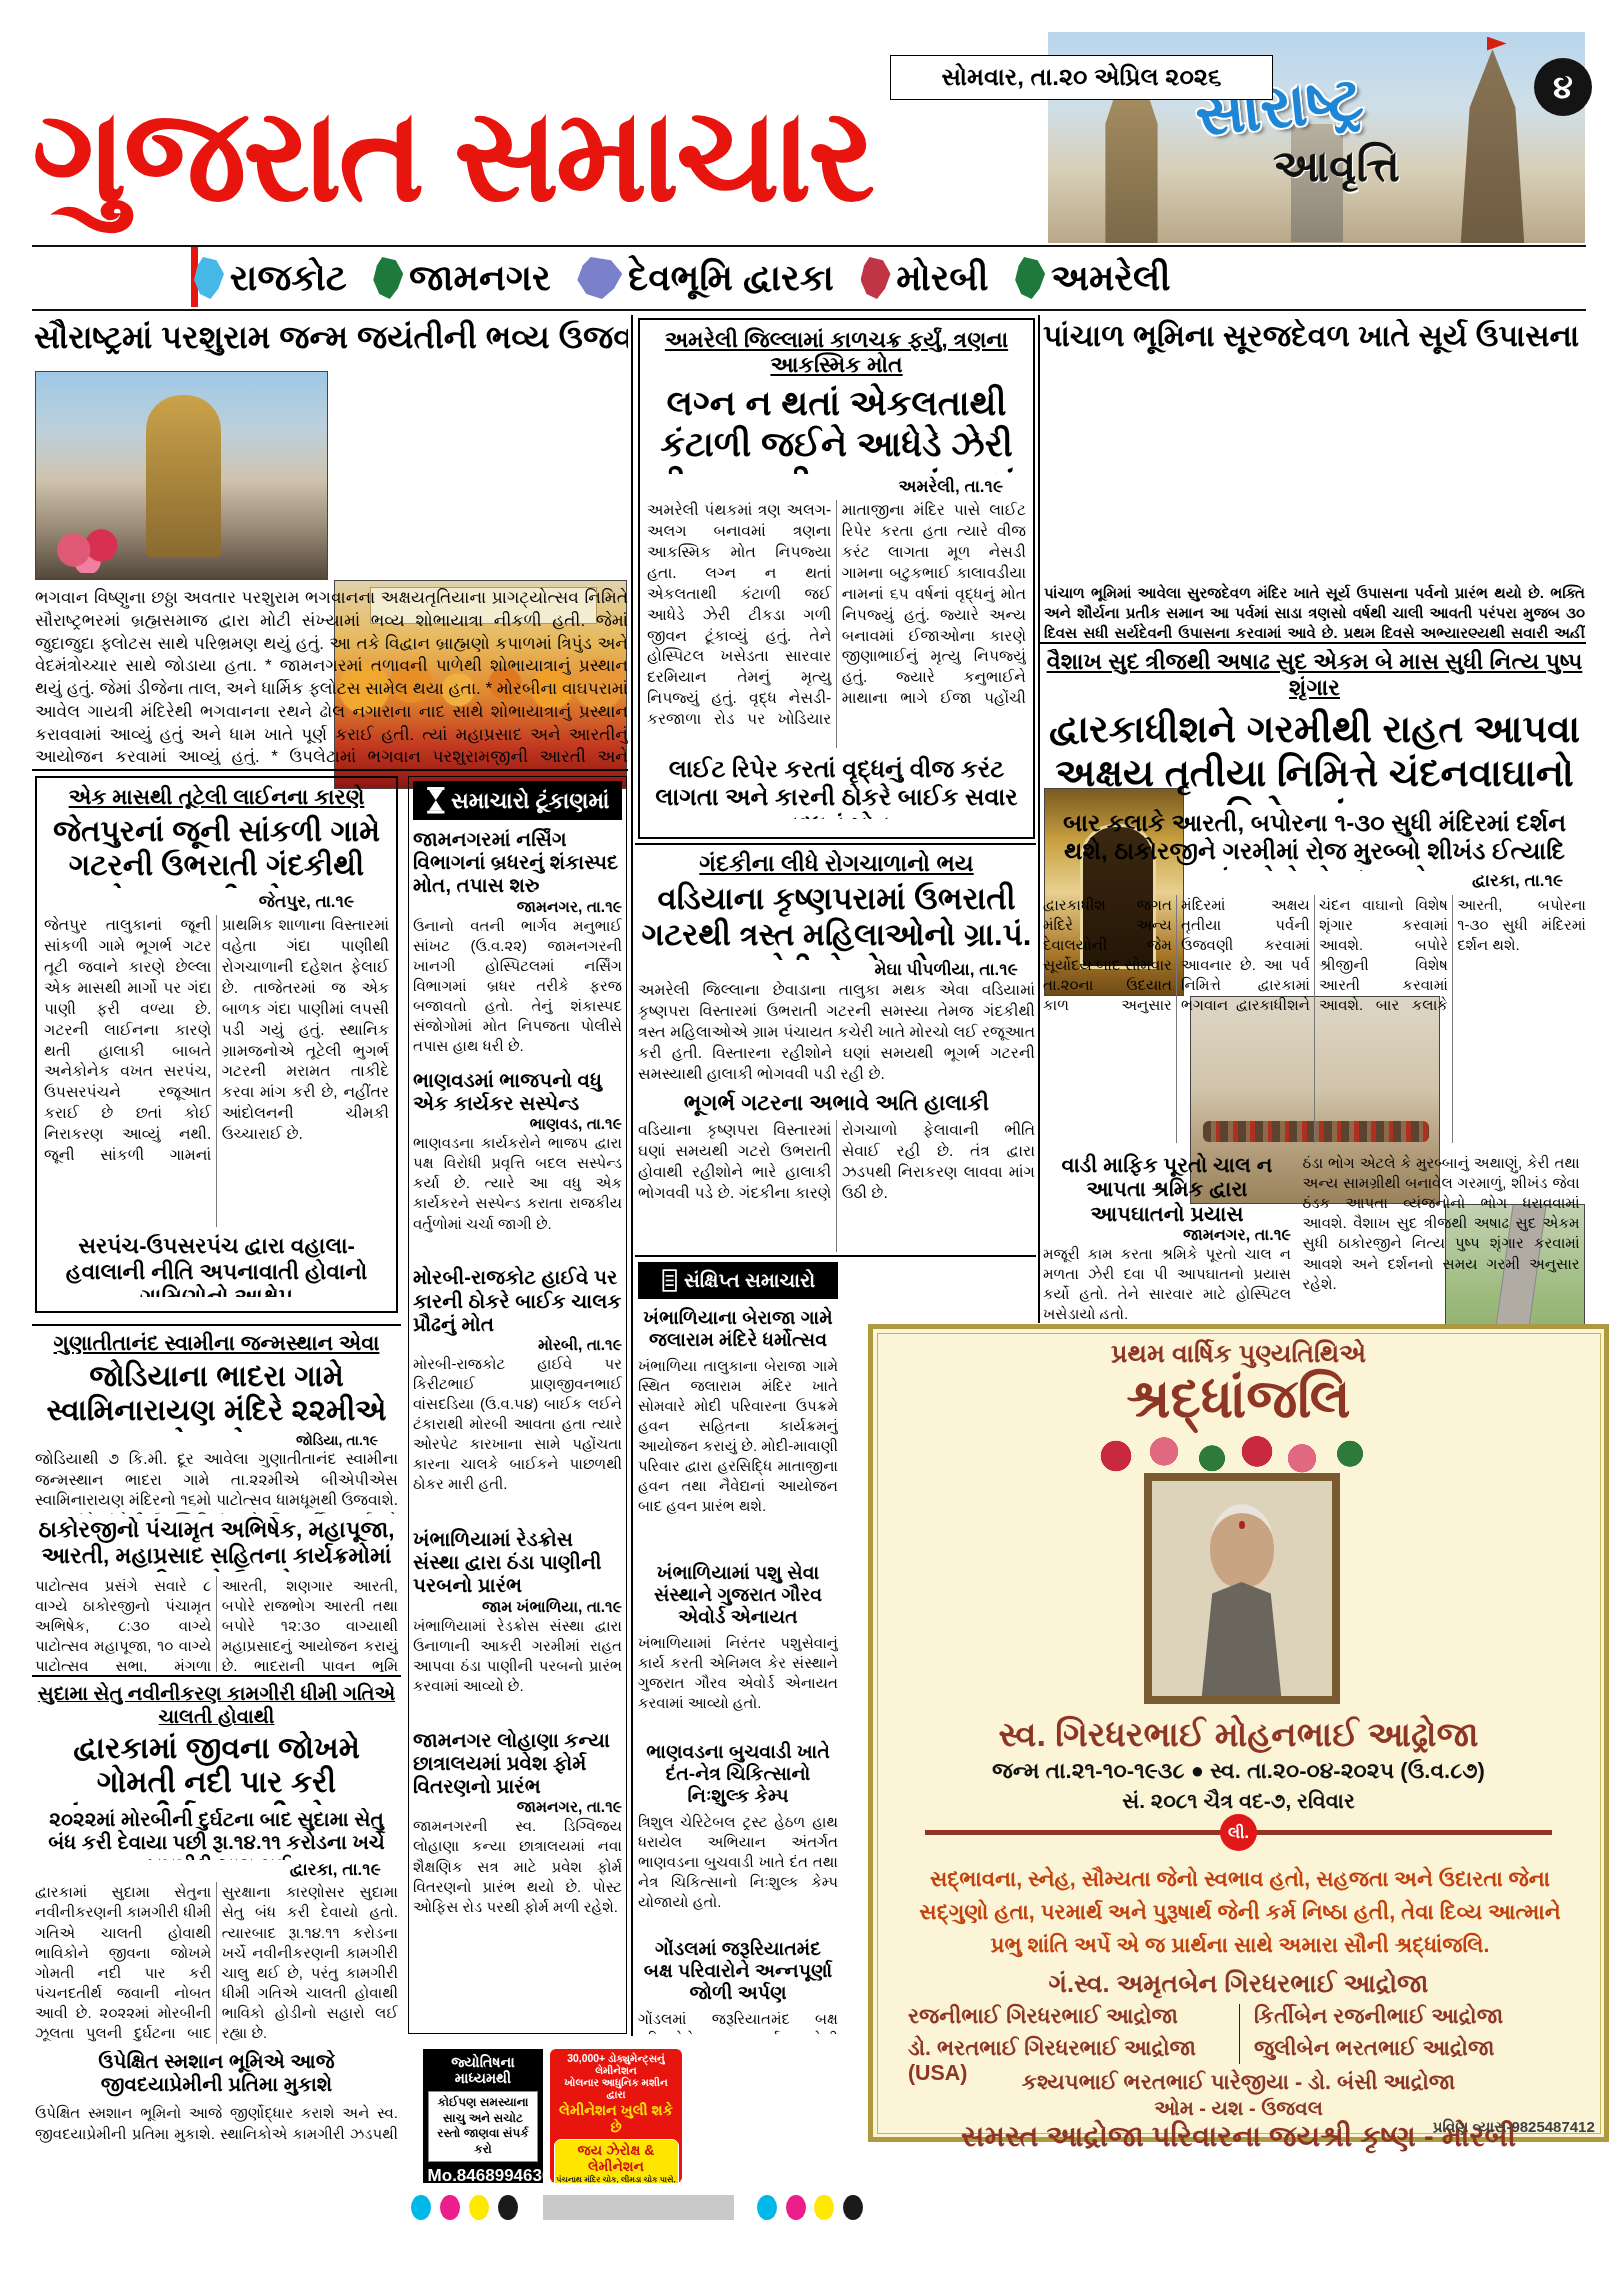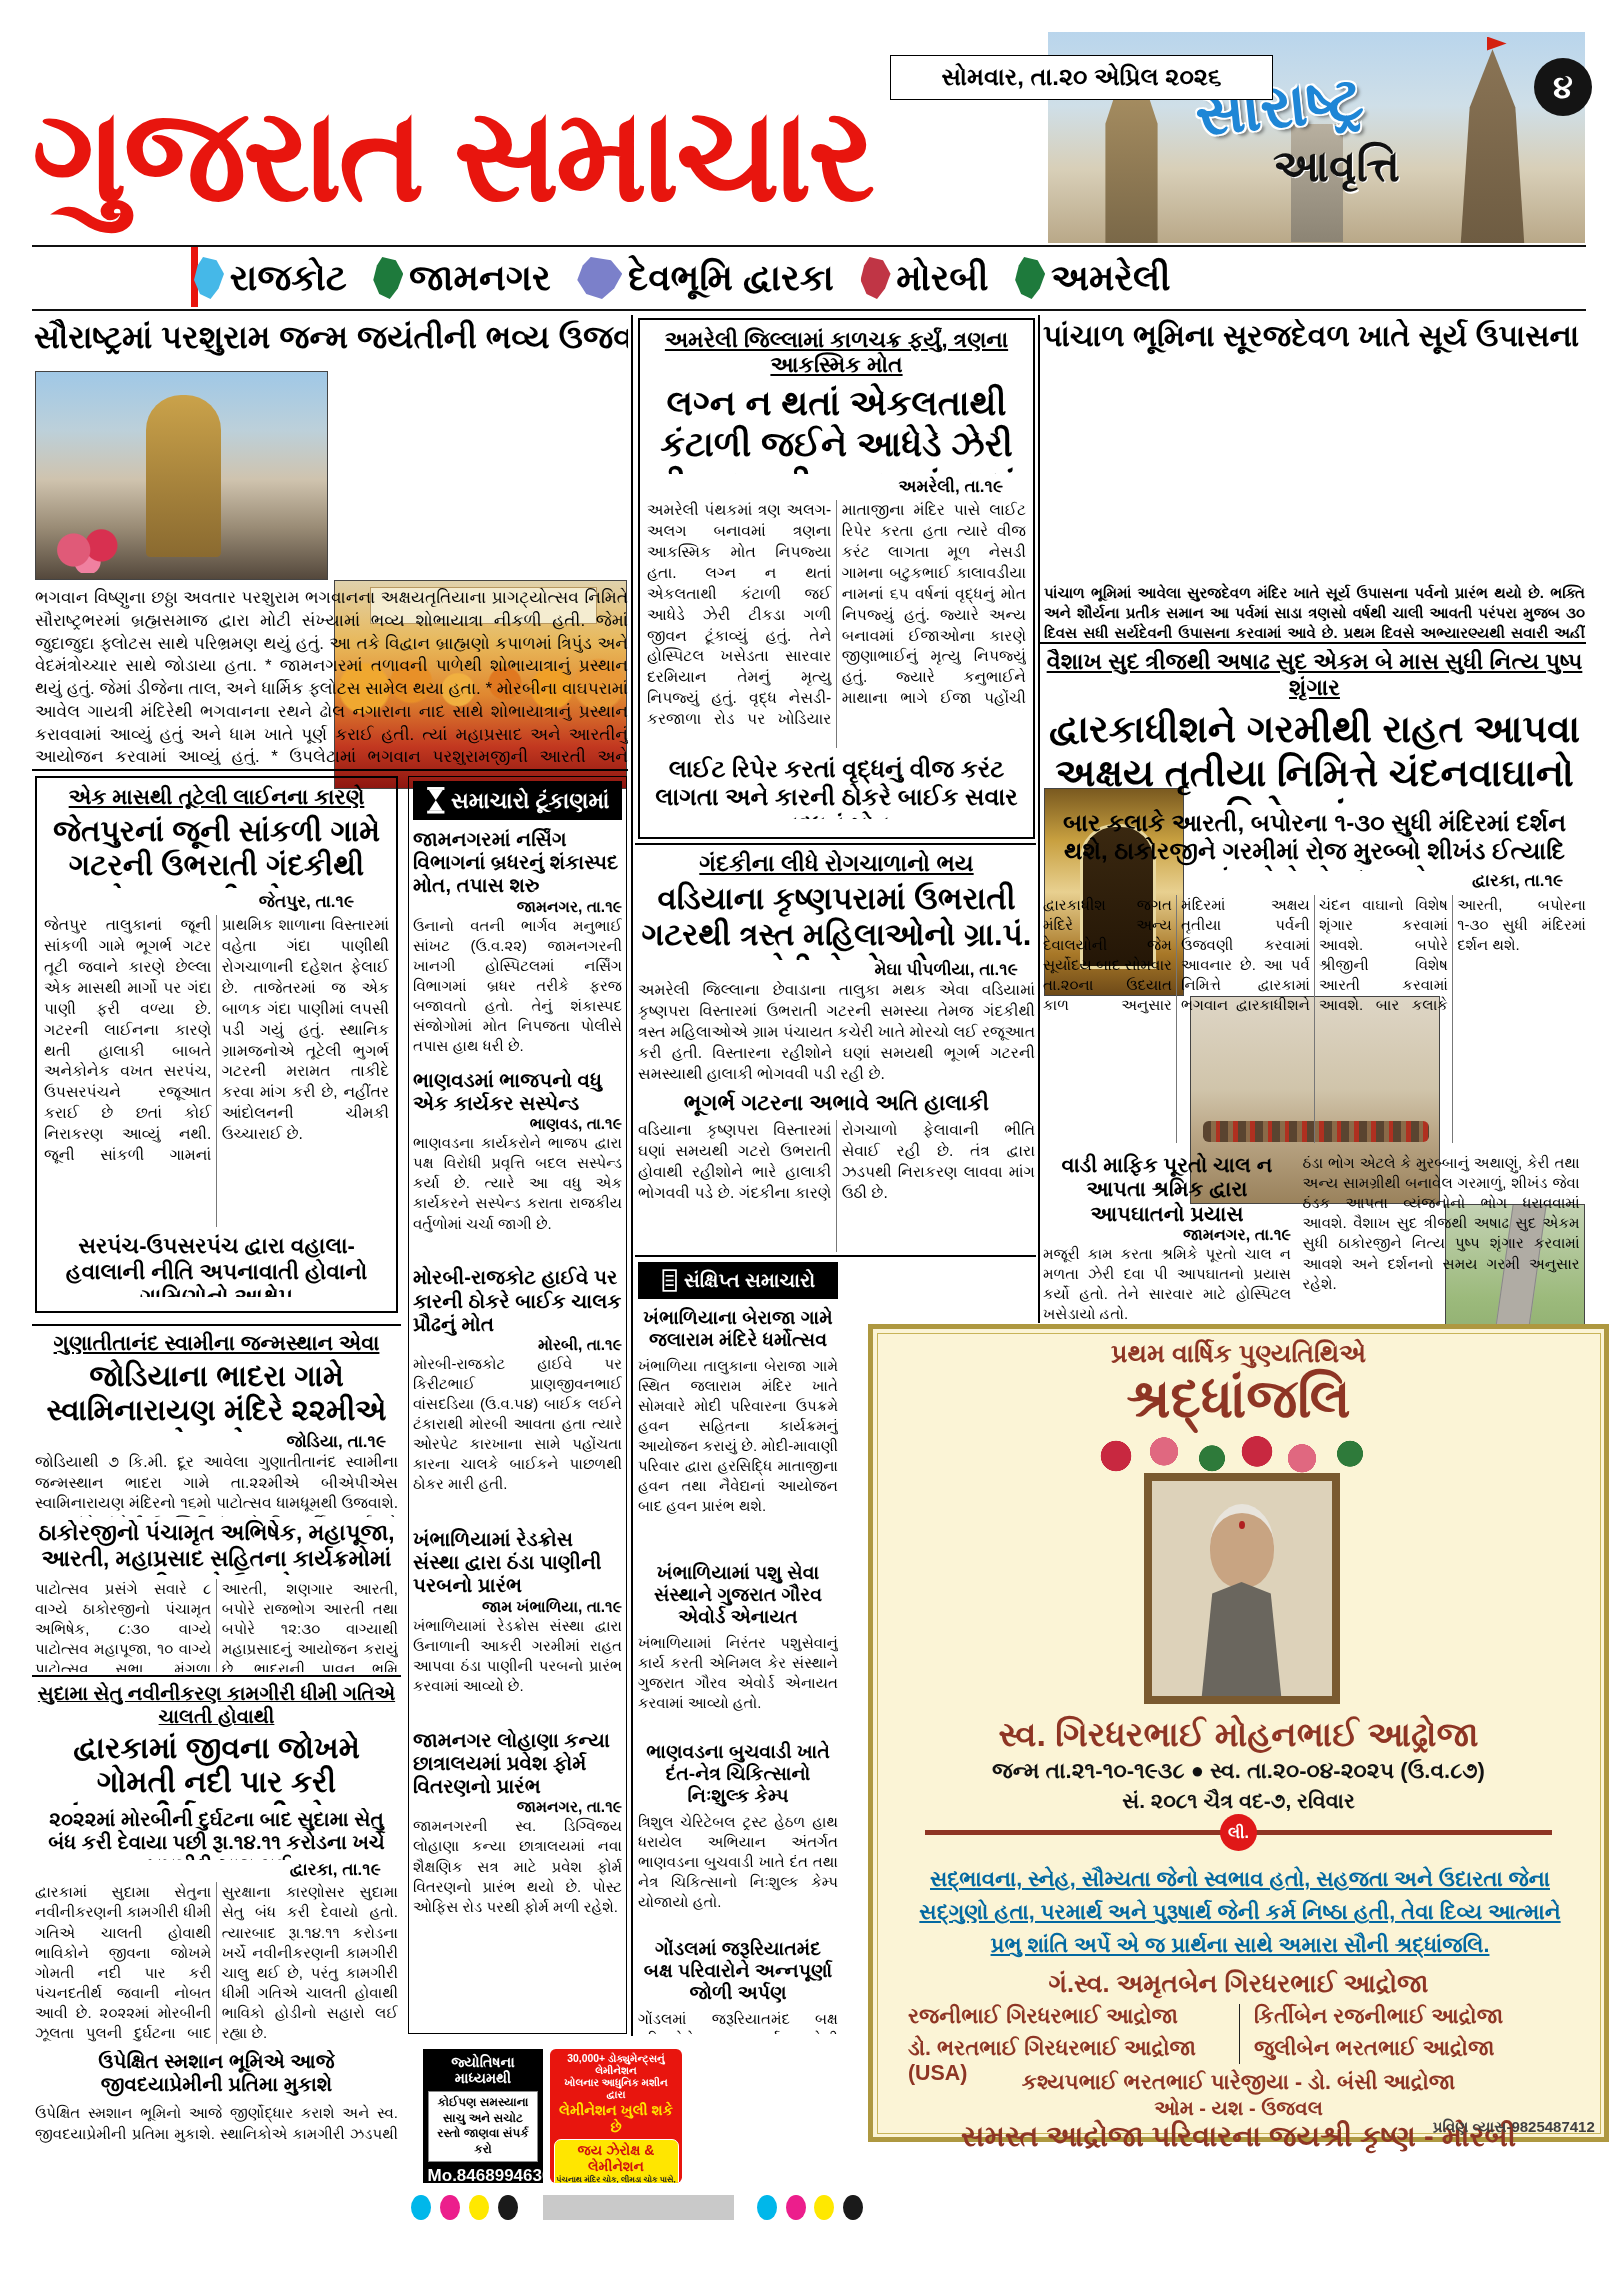--- a/index.html
+++ b/index.html
@@ -15,21 +15,21 @@
   .c4{column-count:4;column-gap:9.2px;column-rule:0.6px solid #777;}
   .vrule{position:absolute;width:0;border-left:2.3px double #000;}
   .hrule{position:absolute;height:0;border-top:2.3px double #000;}
   .box{border:2.3px solid #000;box-sizing:border-box;padding:7px;overflow:hidden;}
   .banner{background:#000;color:#fff;font-weight:bold;display:flex;align-items:center;justify-content:center;gap:5.8px;}
   .photo{position:relative;overflow:hidden;border:0.6px solid #444;box-sizing:border-box;}
   .mapblob{display:inline-block;width:30px;height:42px;clip-path:polygon(30% 0,75% 8%,100% 40%,82% 75%,55% 100%,20% 88%,0 55%,12% 20%);margin-right:5.8px;vertical-align:middle;}
   .city{font-weight:bold;display:flex;align-items:center;justify-content:space-between;}
   .dot{position:absolute;width:19.6px;height:25.4px;border-radius:50%;}
   .maroon{color:#8e3524;}
-  .purple{color:#0369a1;text-decoration:underline;}
+  .purple{color:#c2410c;}
   .obit-c{text-align:center;font-weight:bold;}
 </style>
 </head>
 <body>
 
 <div id="page">
 
   <div class="abs" style="left:0;top:0;width:1617px;height:245px;">
     <div class="abs" style="left:32px;top:87px;width:1011px;height:156px;font-size:130px;font-weight:bold;color:#e8150e;white-space:nowrap;overflow:hidden;letter-spacing:-3.5px;line-height:1.05;">ગુજરાત સમાચાર</div>
     <div class="abs ctr" style="left:890px;top:55px;width:381px;height:43px;border:1.7px solid #000;font-size:24px;font-weight:bold;line-height:42px;background:#fff;z-index:3;">
@@ -129,21 +129,21 @@
       <div class="hd" style="font-size:20px;">જામનગર લોહાણા કન્યા છાત્રાલયમાં પ્રવેશ ફોર્મ વિતરણનો પ્રારંભ</div>
       <div class="dl" style="font-size:15.6px;">જામનગર, તા.૧૯</div>
       <div class="bd" style="font-size:15px;height:139px;">જામનગરની સ્વ. ડિગ્વિજય લોહાણા કન્યા છાત્રાલયમાં નવા શૈક્ષણિક સત્ર માટે પ્રવેશ ફોર્મ વિતરણનો પ્રારંભ થયો છે. પોસ્ટ ઓફિસ રોડ પરથી ફોર્મ મળી રહેશે.</div>
     </div>
   </div>
 
   <div class="hrule" style="left:32px;top:1324px;width:369px;"></div>
   <div class="abs" style="left:35px;top:1331px;width:363px;height:341px;overflow:hidden;">
     <div class="kick" style="font-size:21px;">ગુણાતીતાનંદ સ્વામીના જન્મસ્થાન એવા</div>
     <div class="hd ctr" style="font-size:29.5px;margin-top:3.5px;height:73px;overflow:hidden;">જોડિયાના ભાદરા ગામે સ્વામિનારાયણ મંદિરે ૨૨મીએ ૧૬મો પાટોત્સવ</div>
-    <div class="dl" style="font-size:17px;margin-right:12px;">જોડિયા, તા.૧૯</div>
+    <div class="dl" style="font-size:14px;margin-right:20px;">જોડિયા, તા.૧૯</div>
     <div class="bd" style="font-size:15.6px;height:65px;">જોડિયાથી ૭ કિ.મી. દૂર આવેલા ગુણાતીતાનંદ સ્વામીના જન્મસ્થાન ભાદરા ગામે તા.૨૨મીએ બીએપીએસ સ્વામિનારાયણ મંદિરનો ૧૬મો પાટોત્સવ ધામધૂમથી ઉજવાશે. આ પ્રસંગે સંતોની ઉપસ્થિતિમાં અનેકવિધ ધાર્મિક કાર્યક્રમો યોજાશે.</div>
     <div class="hd ctr" style="font-size:22.5px;margin-top:3.5px;height:55px;overflow:hidden;">ઠાકોરજીનો પંચામૃત અભિષેક, મહાપૂજા, આરતી, મહાપ્રસાદ સહિતના કાર્યક્રમોમાં હરિભક્તો ઉમટશે</div>
     <div class="bd c2" style="font-size:15px;height:110px;margin-top:3.5px;">પાટોત્સવ પ્રસંગે સવારે ૮ વાગ્યે ઠાકોરજીનો પંચામૃત અભિષેક, ૮:૩૦ વાગ્યે પાટોત્સવ મહાપૂજા, ૧૦ વાગ્યે પાટોત્સવ સભા, મંગળા આરતી, શણગાર આરતી, બપોરે રાજભોગ આરતી તથા બપોરે ૧૨:૩૦ વાગ્યાથી મહાપ્રસાદનું આયોજન કરાયું છે. ભાદરાની પાવન ભૂમિ ગુણાતીતાનંદ સ્વામીનું જન્મસ્થાન હોવાથી આ ભૂમિમાં પૂજ્ય યોગીજી મહારાજ, પૂજ્ય પ્રમુખ સ્વામી મહારાજ અવારનવાર દર્શનાર્થે પધારતા હતા. મંદિરના પાટોત્સવ પ્રસંગે સંતો તથા હરિભક્તો ઉમટશે.</div>
   </div>
 
   <div class="hrule" style="left:32px;top:1675px;width:369px;"></div>
   <div class="abs" style="left:35px;top:1682px;width:363px;height:462px;overflow:hidden;">
     <div class="kick" style="font-size:19.6px;">સુદામા સેતુ નવીનીકરણ કામગીરી ધીમી ગતિએ ચાલતી હોવાથી</div>
     <div class="hd ctr" style="font-size:30px;margin-top:3.5px;height:74px;overflow:hidden;">દ્વારકામાં જીવના જોખમે ગોમતી નદી પાર કરી પંચનદતીર્થ જવાની નોબત</div>
     <div class="hd ctr" style="font-size:20px;margin-top:3.5px;height:52px;overflow:hidden;">૨૦૨૨માં મોરબીની દુર્ઘટના બાદ સુદામા સેતુ બંધ કરી દેવાયા પછી રૂા.૧૪.૧૧ કરોડના ખર્ચે કામગીરી ચાલુ થઈ</div>

